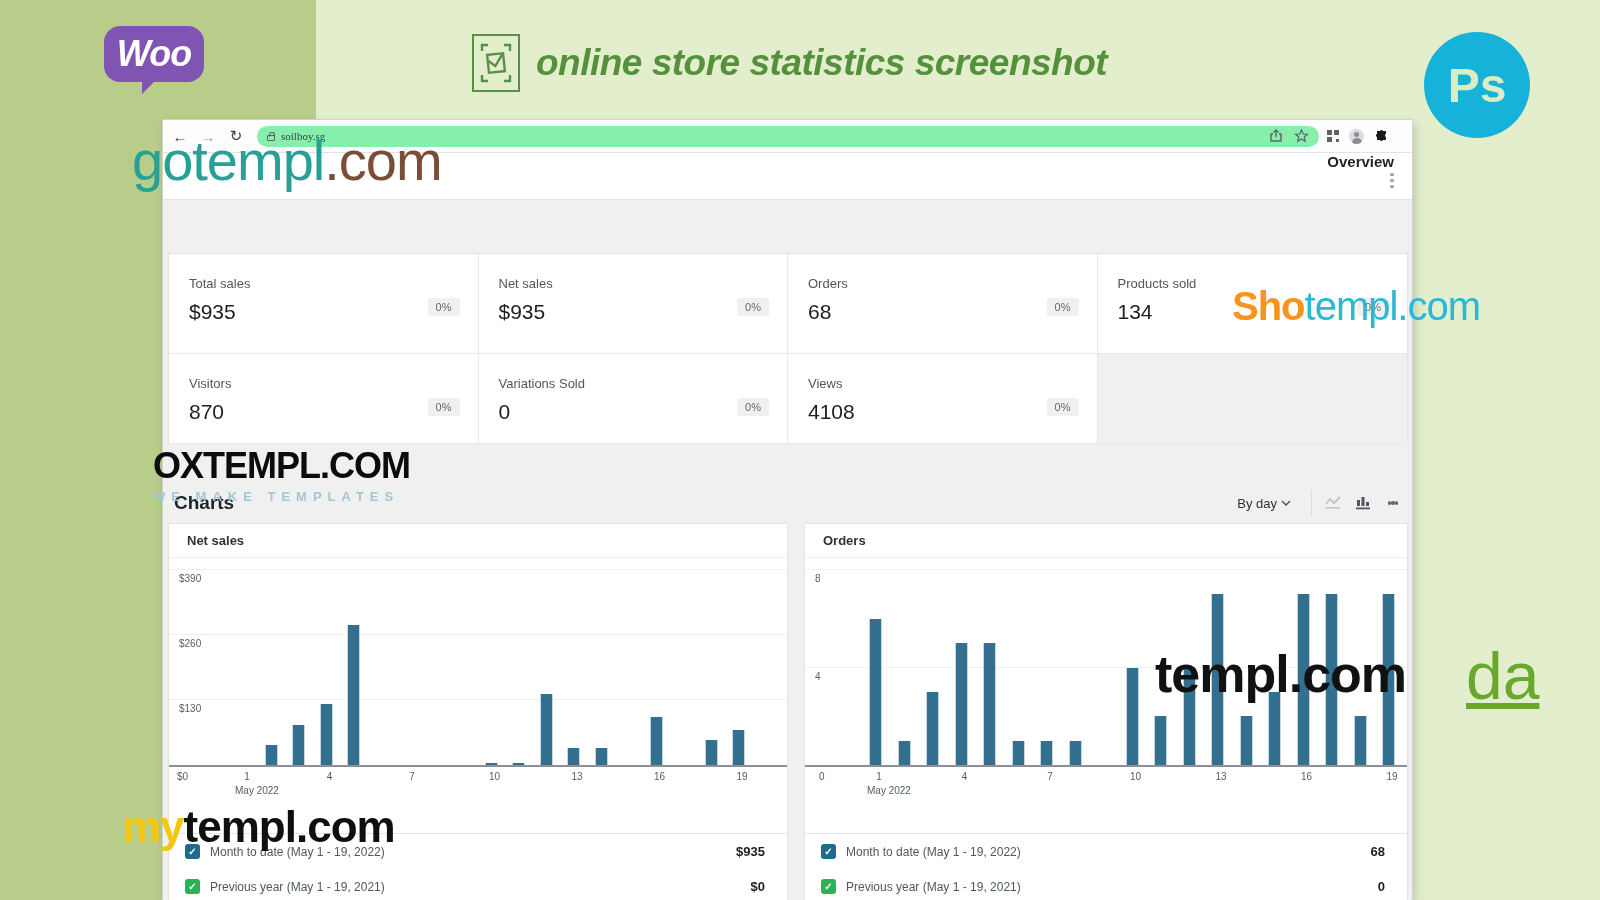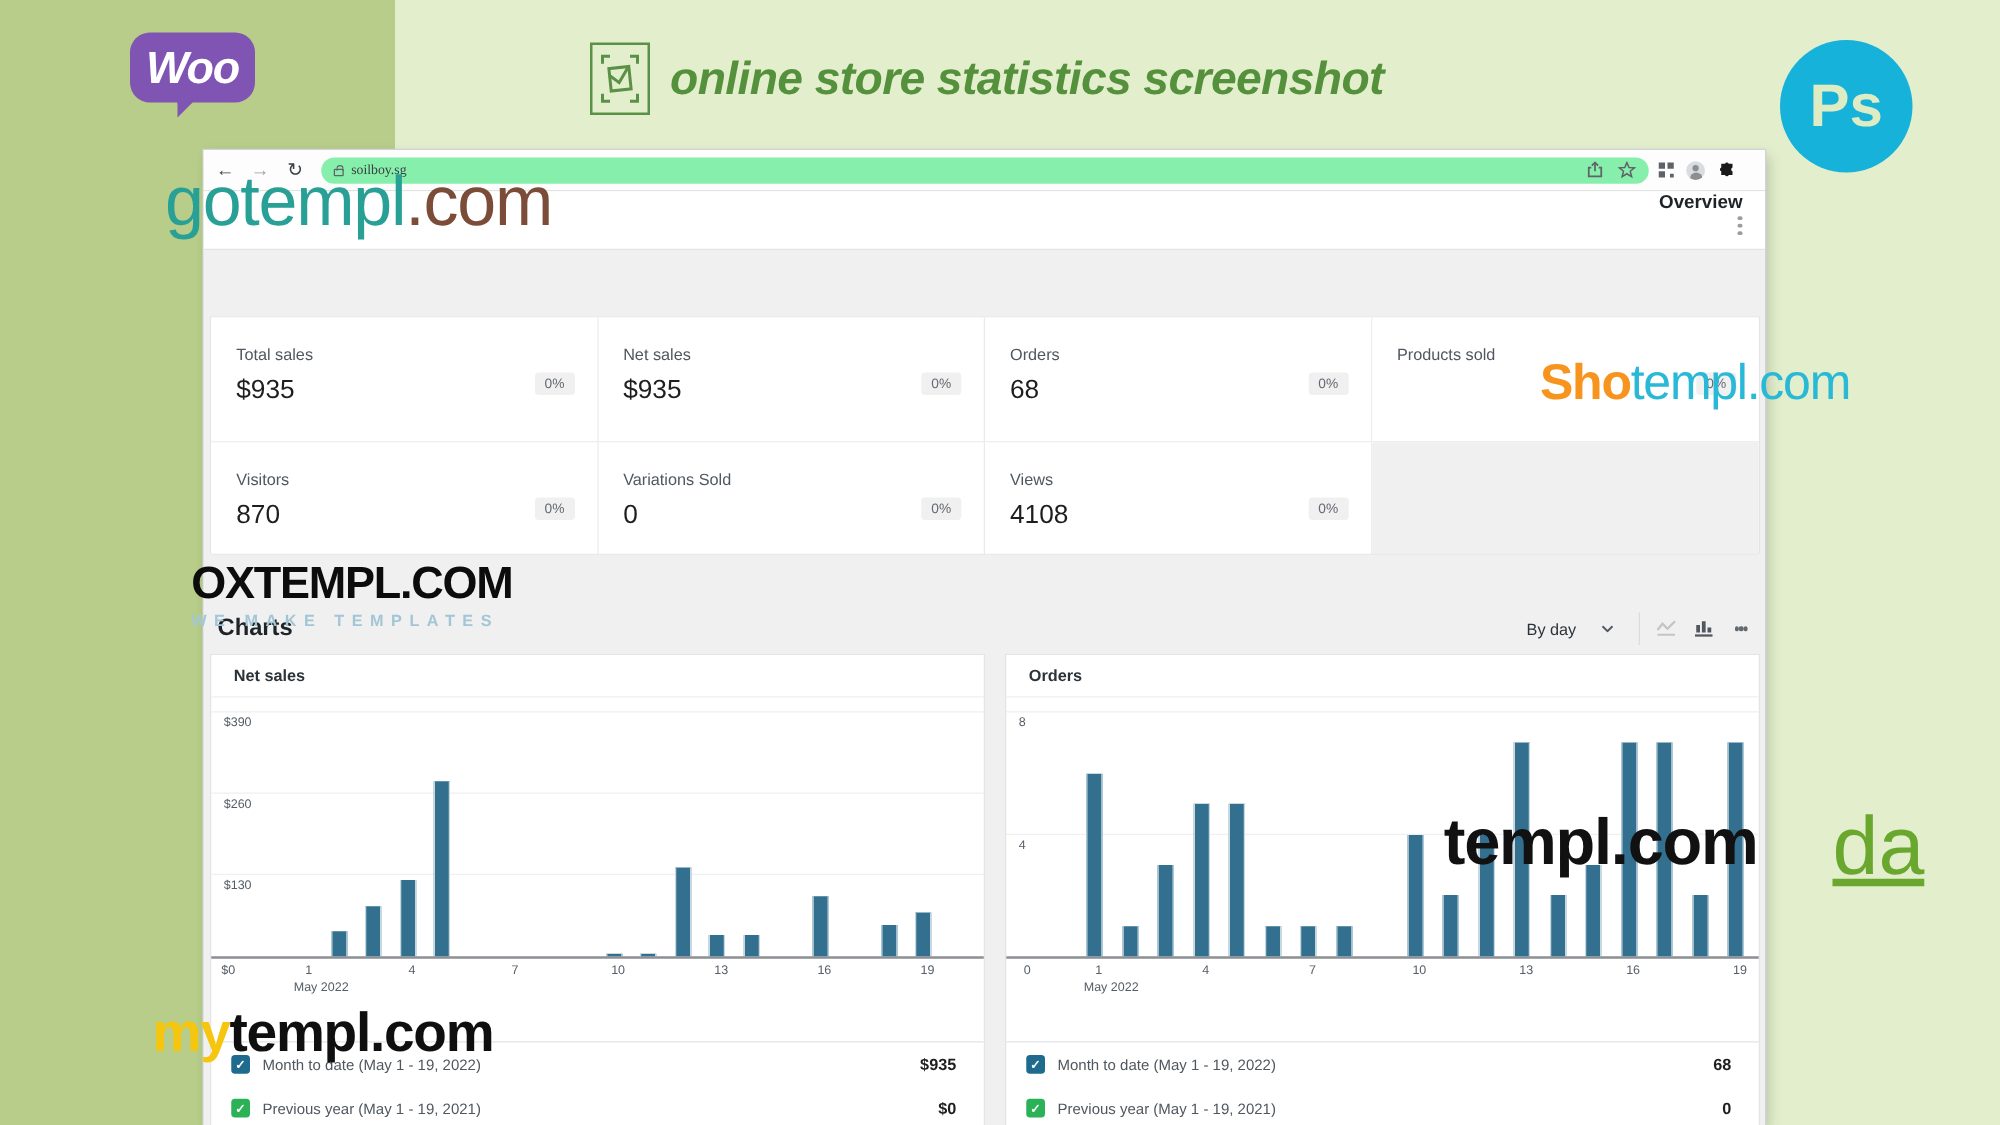--- a/index.html
+++ b/index.html
@@ -65,21 +65,21 @@
   .stat-cell:nth-child(4n) { border-right:none; }
   .stat-cell.empty { background:#f0f0f1; }
   .stat-label { font-size:13px; color:#50575e; display:block; }
   .stat-value { font-size:21px; color:#1e1e1e; display:block; margin-top:9px; }
   .stat-badge { position:absolute; right:18px; top:44px; background:#f0f0f1; color:#646970;
     font-size:11px; padding:3px 8px; border-radius:3px; }
 
   .charts-header { position:absolute; left:5px; top:332px; width:1240px; height:36px; display:flex; align-items:center; }
   .charts-title { font-size:19px; font-weight:bold; color:#1d2327; margin-left:6px; }
   .charts-controls { margin-left:auto; display:flex; align-items:center; }
-  .interval-select { display:flex; align-items:center; gap:20px; font-size:13px; color:#2c3338; padding:0 14px; }
+  .interval-select { display:flex; align-items:center; gap:4px; font-size:13px; color:#2c3338; padding:0 14px; }
   .v-div { width:1px; height:26px; background:#dcdcde; margin:0 6px; }
   .icon-btn { width:30px; height:26px; display:flex; align-items:center; justify-content:center; }
 
   .panels { position:absolute; left:5px; top:370px; width:1240px; height:382px; display:flex; gap:16px; }
   .panel { background:#fff; border:1px solid #e2e4e7; position:relative; }
   .panel-left { width:620px; }
   .panel-right { flex:1; }
   .panel-title { height:34px; border-bottom:1px solid #f0f0f1; display:flex; align-items:center; padding:0 18px;
     font-size:13px; font-weight:bold; color:#2c3338; }
   .chart-plot { position:absolute; left:0; top:35px; right:0; height:208px; border-bottom:2px solid #8c8f94; }
@@ -192,20 +192,21 @@
             <span class="stat-value">$935</span>
             <span class="stat-badge">0%</span>
           </div>
           <div class="stat-cell">
             <span class="stat-label">Orders</span>
             <span class="stat-value">68</span>
             <span class="stat-badge">0%</span>
           </div>
           <div class="stat-cell">
             <span class="stat-label">Products sold</span>
+            <span class="stat-value">134</span>
             <span class="stat-badge">0%</span>
           </div>
           <div class="stat-cell">
             <span class="stat-label">Visitors</span>
             <span class="stat-value">870</span>
             <span class="stat-badge">0%</span>
           </div>
           <div class="stat-cell">
             <span class="stat-label">Variations Sold</span>
             <span class="stat-value">0</span>

